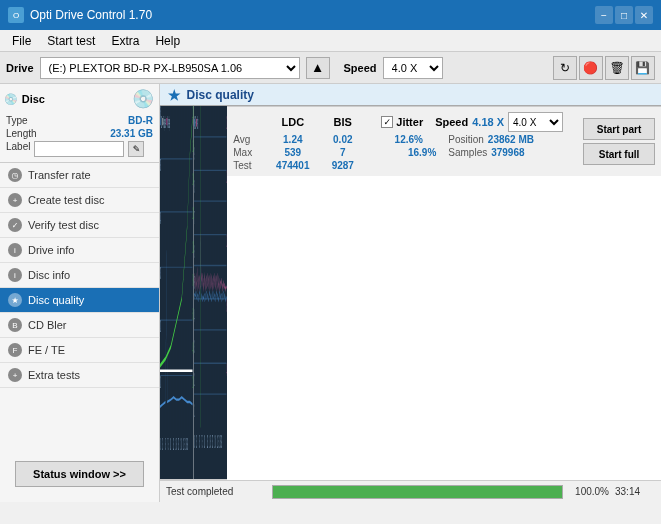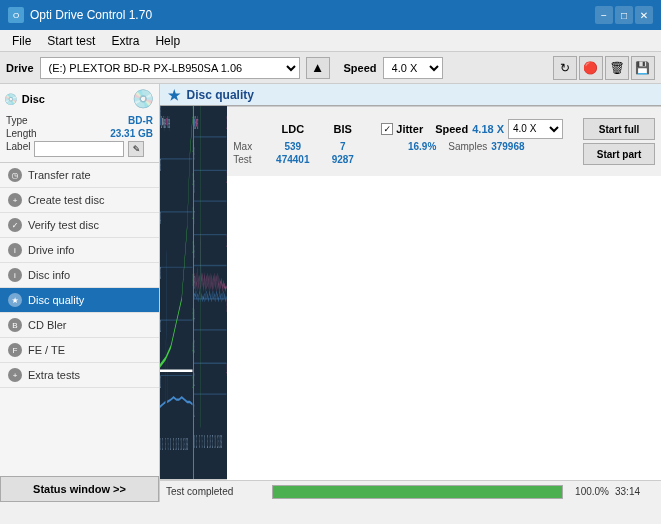--- a/index.html
+++ b/index.html
@@ -40,21 +40,21 @@
     .label-row { display: flex; align-items: flex-start; gap: 4px; padding: 1px 2px; }
     .label-input { width: 90px; height: 16px; border: 1px solid #aaa; font-size: 10px; }
     .label-btn { width: 16px; height: 16px; background: #e0e0e0; border: 1px solid #aaa; cursor: pointer; font-size: 9px; }
 
     .nav-items { flex: 1; }
     .nav-item { display: flex; align-items: center; gap: 6px; padding: 5px 8px; cursor: pointer; font-size: 11px; color: #333; border-bottom: 1px solid #e0e0e0; }
     .nav-item.active { background: #1a6fb5; color: white; }
     .nav-item .nav-icon { width: 14px; height: 14px; border-radius: 50%; background: #888; display: flex; align-items: center; justify-content: center; font-size: 8px; color: white; flex-shrink: 0; }
     .nav-item.active .nav-icon { background: rgba(255,255,255,0.4); }
 
-    .status-btn { margin: 0; height: 26px; background: #e0e0e0; border: 1px solid #aaa; cursor: pointer; font-size: 11px; font-weight: bold; }
+    .status-btn { margin: 15px; height: 26px; background: #e0e0e0; border: 1px solid #aaa; cursor: pointer; font-size: 11px; font-weight: bold; }
 
     
     .content { flex: 1; display: flex; flex-direction: column; background: white; }
     .content-header { background: #e0eef8; border-bottom: 1px solid #aaa; height: 22px; display: flex; align-items: center; padding: 0 8px; gap: 6px; font-weight: bold; font-size: 12px; color: #1a4a8a; }
     .content-icon { color: #1a6fb5; font-size: 14px; }
 
     
     .charts { flex: 1; display: flex; flex-direction: row; overflow: hidden; }
     .chart-area { flex: 1; position: relative; border-bottom: 1px solid #ccc; }
     .chart-svg { width: 100%; height: 100%; }
@@ -337,40 +337,49 @@
               <div class="checkbox">✓</div>
               <div style="font-weight:bold;font-size:11px;">Jitter</div>
             </div>
             <div style="margin-left:12px;font-weight:bold;font-size:11px;">Speed</div>
             <div style="margin-left:4px;font-size:11px;color:#1a6fb5;font-weight:bold;">4.18 X</div>
             <select style="height:20px;font-size:10px;border:1px solid #aaa;background:white;margin-left:4px;width:55px;">
               <option>4.0 X</option>
             </select>
           </div>
 
+          <div style="display:flex;align-items:center;gap:0px;">
+            <div style="width:32px;font-size:10px;color:#555;">Avg</div>
+            <div style="width:55px;text-align:center;font-size:10px;color:#1a6fb5;font-weight:bold;">1.24</div>
+            <div style="width:45px;text-align:center;font-size:10px;color:#1a6fb5;font-weight:bold;">0.02</div>
+            <div style="width:16px;"></div>
+            <div style="width:55px;text-align:center;font-size:10px;color:#1a6fb5;font-weight:bold;">12.6%</div>
+            <div style="margin-left:12px;font-size:10px;color:#555;">Position</div>
+            <div style="margin-left:4px;font-size:10px;color:#1a6fb5;font-weight:bold;">23862 MB</div>
+          </div>
 
           <div style="display:flex;align-items:center;gap:0px;">
             <div style="width:32px;font-size:10px;color:#555;">Max</div>
             <div style="width:55px;text-align:center;font-size:10px;color:#1a6fb5;font-weight:bold;">539</div>
             <div style="width:45px;text-align:center;font-size:10px;color:#1a6fb5;font-weight:bold;">7</div>
             <div style="width:16px;"></div>
             <div style="width:55px;text-align:right;font-size:10px;color:#1a6fb5;font-weight:bold;">16.9%</div>
             <div style="margin-left:12px;font-size:10px;color:#555;">Samples</div>
             <div style="margin-left:4px;font-size:10px;color:#1a6fb5;font-weight:bold;">379968</div>
           </div>
 
           <div style="display:flex;align-items:center;gap:0px;">
             <div style="width:32px;font-size:10px;color:#555;">Test</div>
             <div style="width:55px;text-align:center;font-size:10px;color:#1a6fb5;font-weight:bold;">474401</div>
             <div style="width:45px;text-align:center;font-size:10px;color:#1a6fb5;font-weight:bold;">9287</div>
           </div>
         </div>
         <div class="action-btns" style="margin-left:auto;">
+          <button class="action-btn">Start part</button>
           <button class="action-btn">Start full</button>
-          <button class="action-btn">Start part</button>
         </div>
       </div>
     </div>
 
     <div class="progress-area">
       <span class="status-text">Test completed</span>
       <div class="progress-bar-outer">
         <div class="progress-bar-inner" style="width:100%;"></div>
       </div>
       <span class="progress-text">100.0%</span>

